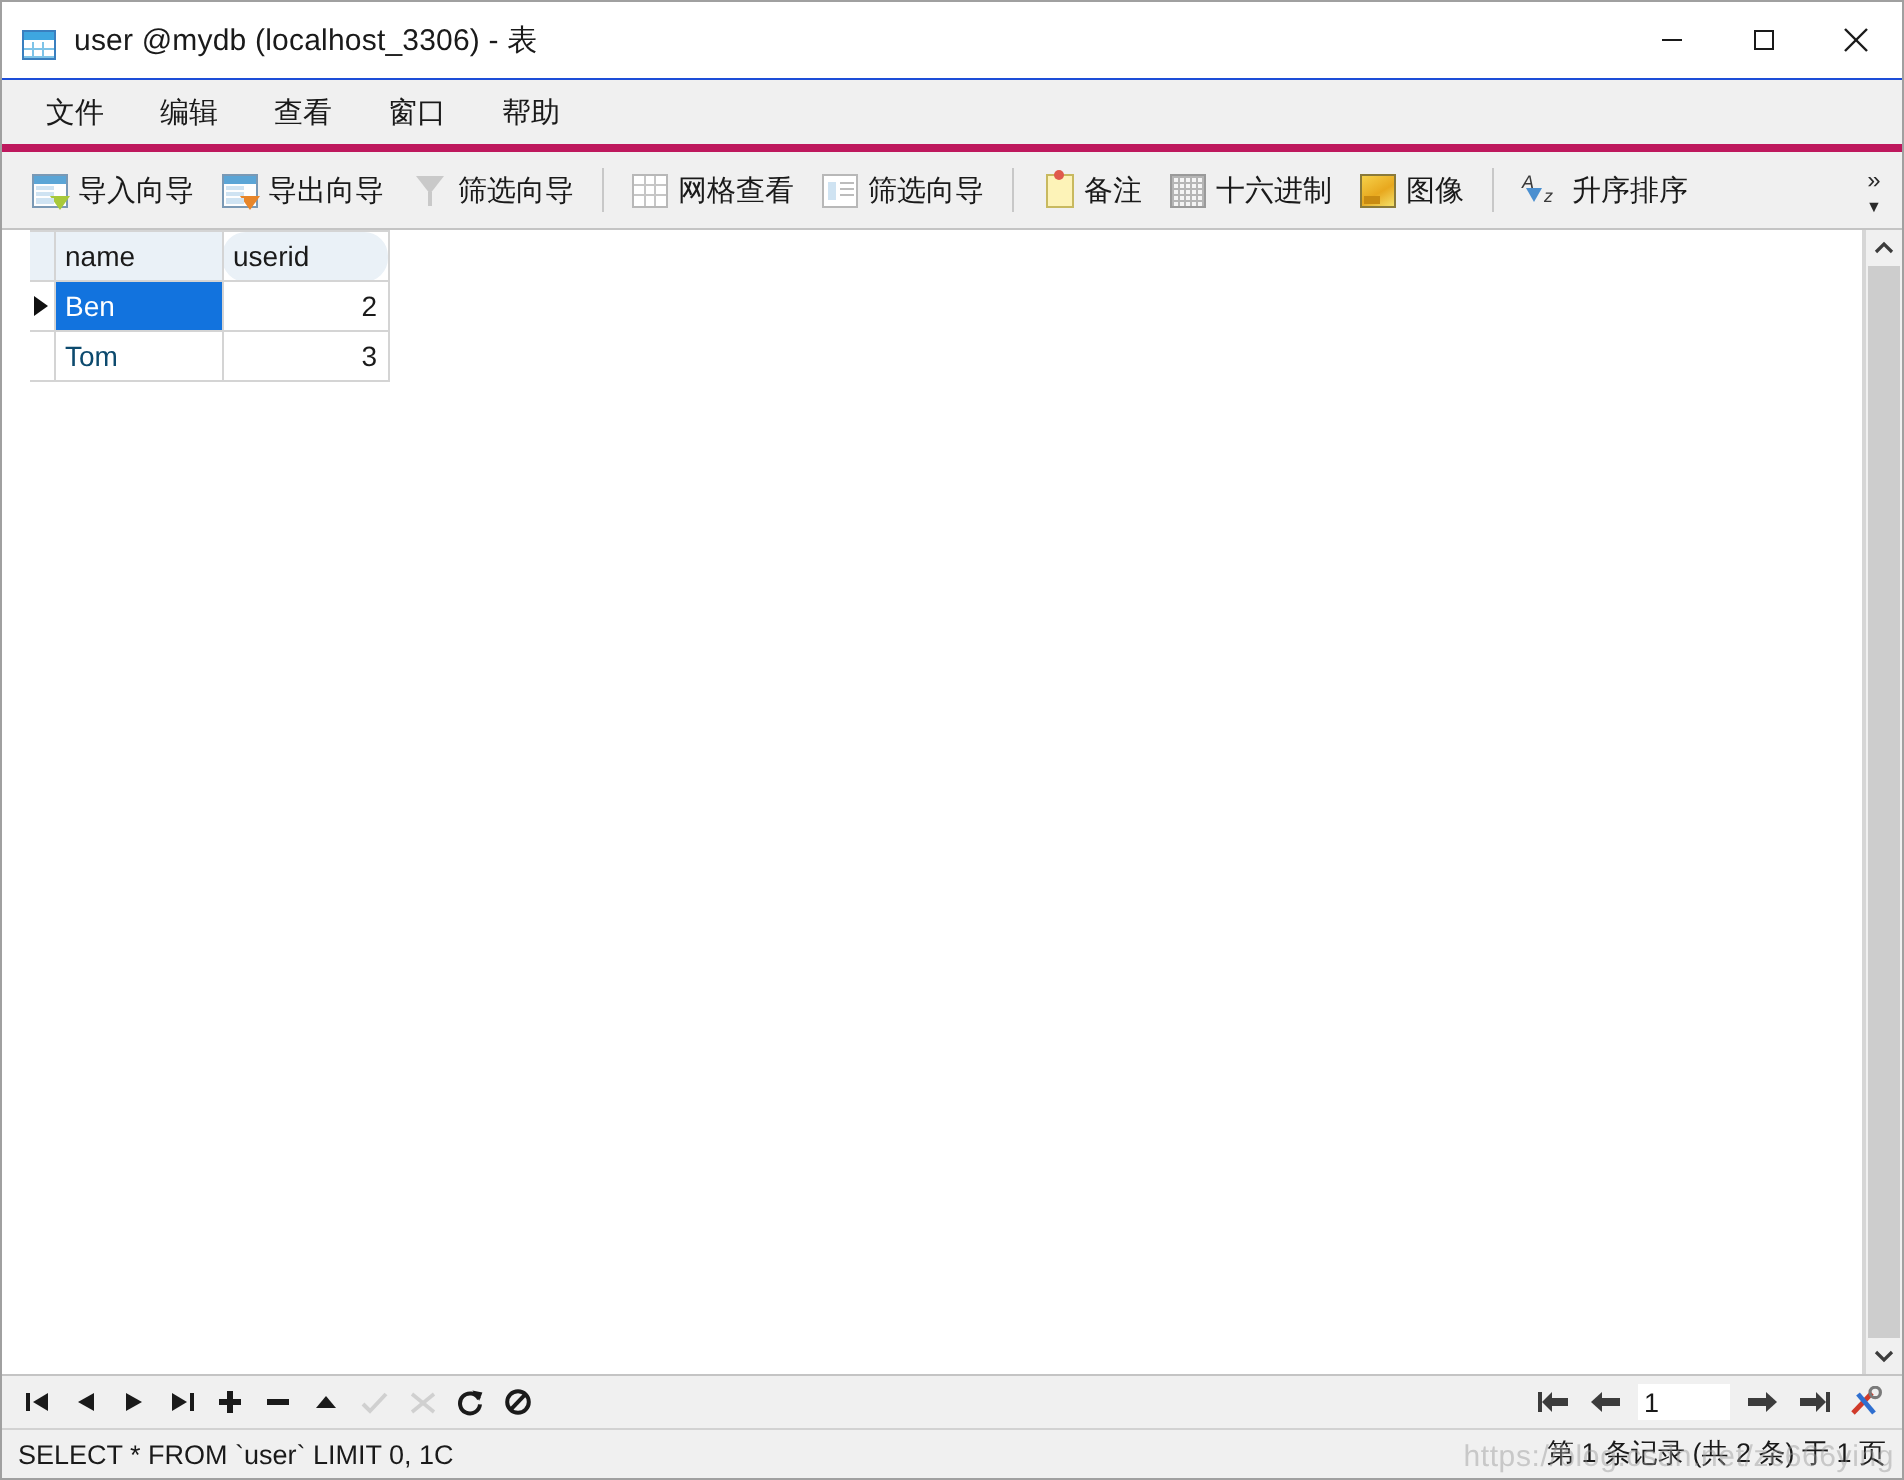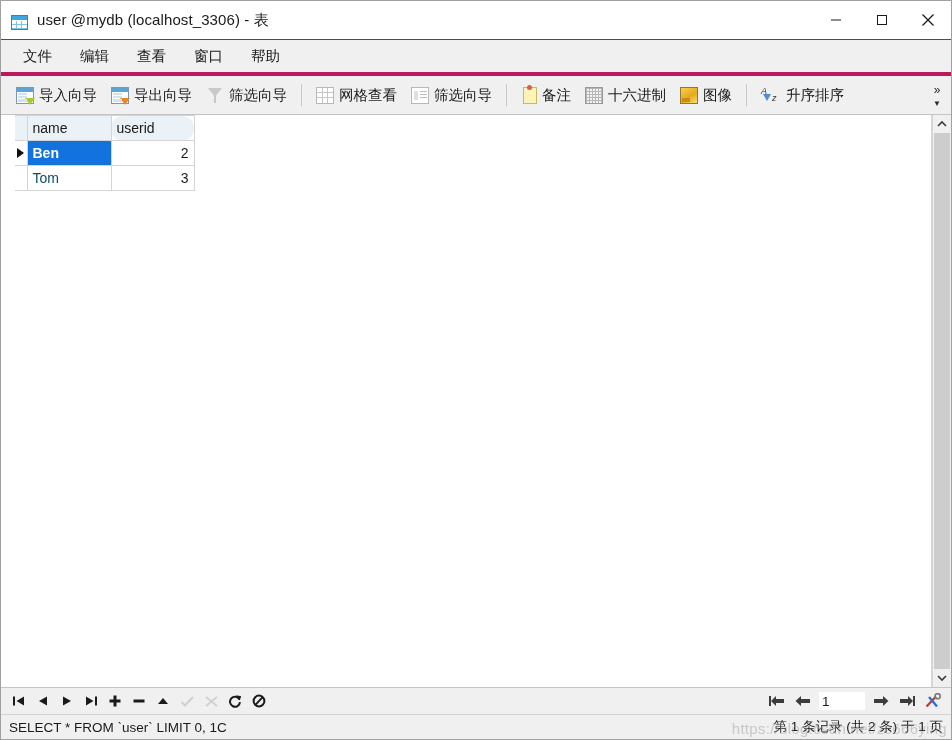--- a/index.html
+++ b/index.html
@@ -353,21 +353,20 @@
     border-top: 5px solid transparent;
     border-bottom: 5px solid transparent;
     border-left: 7px solid #101010;
   }
   .col-name { width: 84px; }
   .col-userid { width: 83px; border-radius: 12px; }
   td.num { text-align: right; }
   tr.selected td.cell-text {
     background: #1273de;
     color: #ffffff;
-    font-weight: bold;
   }
   td.cell-text { color: #0c4a6e; }
   td.cell-num { color: #1a1a1a; background: #ffffff; }
 
   
   .vscroll {
     width: 18px;
     min-width: 18px;
     background: #f0f0f0;
     display: flex;

